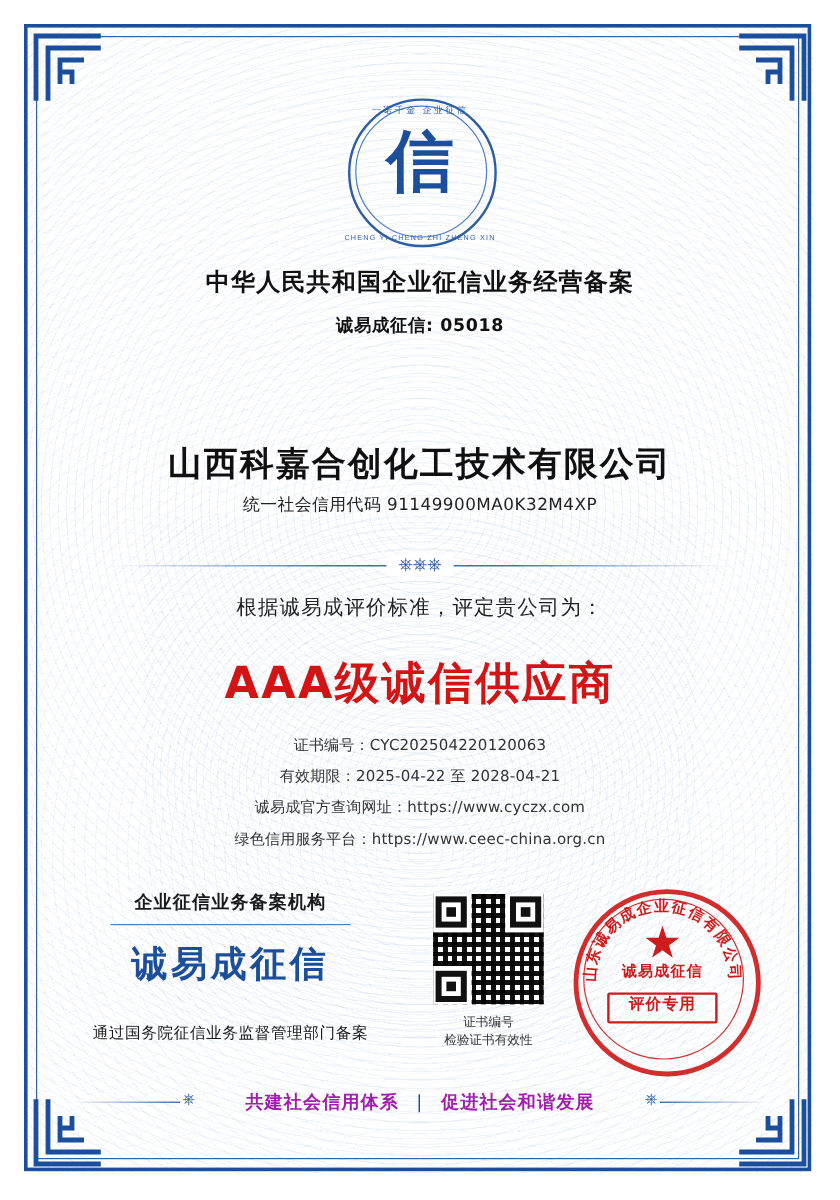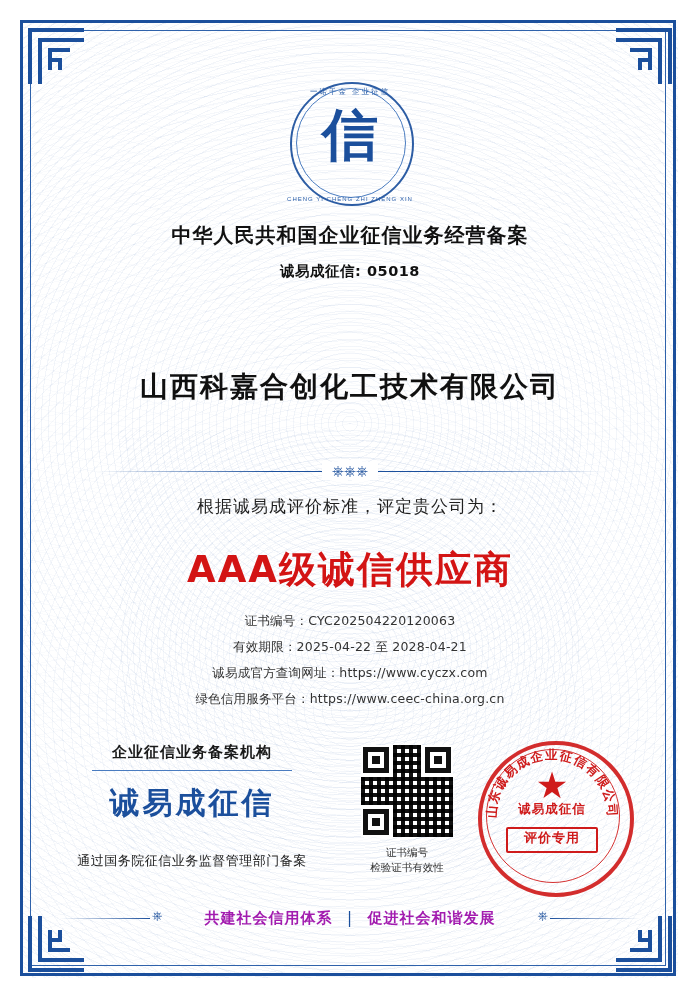--- a/index.html
+++ b/index.html
@@ -504,20 +504,24 @@
   </div>
 
   <div class="reg-line center">中华人民共和国企业征信业务经营备案</div>
   <div class="reg-no center">
     <span>诚易成征信:</span>
     <span>05018</span>
   </div>
 
 
   <div class="company center">山西科嘉合创化工技术有限公司</div>
+  <div class="credit-code center">
+    <span>统一社会信用代码</span>
+    <span>91149900MA0K32M4XP</span>
+  </div>
 
   <div class="divider">
     <div class="rule"></div>
     <div class="cloud">⎈⎈⎈</div>
   </div>
 
   <div class="statement center">根据诚易成评价标准，评定贵公司为：</div>
 
   <div class="grade center">AAA级诚信供应商</div>
 

